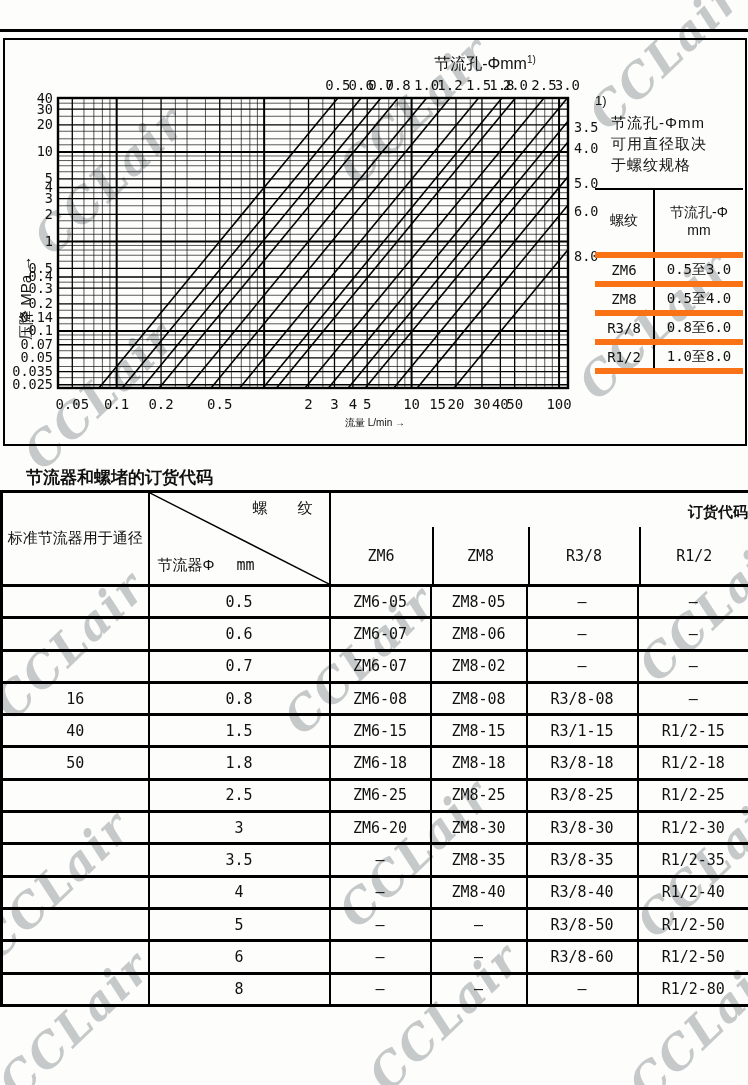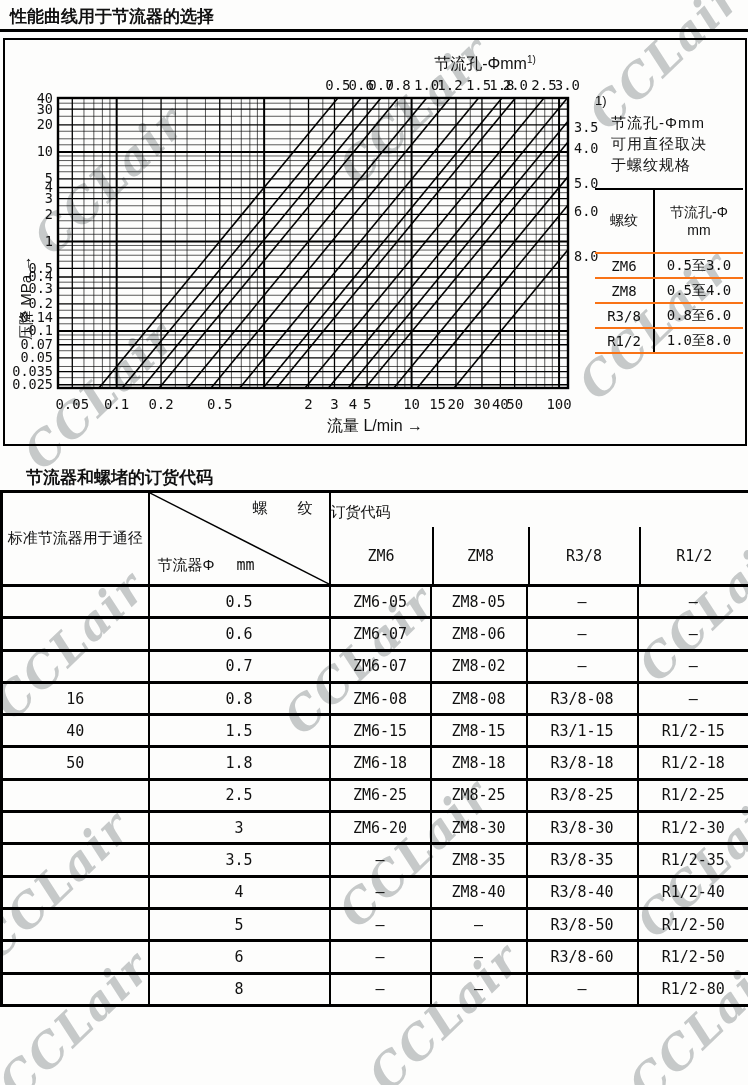--- a/index.html
+++ b/index.html
@@ -13,45 +13,45 @@
   .page-title{position:absolute;left:10px;top:5px;font-size:17px;font-weight:bold;margin:0;}
   .title-rule{position:absolute;left:0;top:29px;width:748px;height:3px;background:#000;}
   .section-title{position:absolute;left:12px;top:452px;font-size:17px;font-weight:bold;margin:14px;}
   
   .figure-box{position:absolute;left:3px;top:38px;width:740px;height:404px;border:2px solid #000;}
   .chart-title{position:absolute;left:370px;top:14px;width:220px;text-align:center;font-size:16px;}
   .chart-title sup{font-size:10px;}
   .chart-svg{position:absolute;left:0;top:0;}
   .ylabel{position:absolute;left:12px;top:300px;transform:rotate(-90deg);transform-origin:left top;
           white-space:nowrap;font-size:15px;}
-  .xlabel{position:absolute;left:170px;top:376px;width:400px;text-align:center;font-size:16px;}
+  .xlabel{position:absolute;left:170px;top:376px;width:400px;text-align:center;font-size:10px;}
   .note{position:absolute;left:590px;top:50px;font-size:15px;line-height:21px;}
   .note .note-marker{font-size:13px;display:block;margin-bottom:1px;}
   .note .note-lines{padding-left:16px;letter-spacing:1px;}
   
   .mini{position:absolute;left:590px;top:148px;width:148px;border-collapse:collapse;text-align:center;}
-  .mini th,.mini td{border-bottom:2px solid #f97316;font-weight:normal;padding:0;}
+  .mini th,.mini td{border-bottom:6px solid #f97316;font-weight:normal;padding:0;}
   .mini thead th{border-top:2px solid #000;height:62px;font-size:14px;}
   .mini td{height:23px;font-size:14px;font-family:"DejaVu Sans Mono","Liberation Sans",monospace;}
   .mini .c-first{border-right:2px solid #000;width:58px;}
   
   .order{position:absolute;left:0;top:490px;width:748px;border-collapse:collapse;table-layout:fixed;
          border:3px solid #000;}
   .order th,.order td{border:2px solid #000;padding:0;}
   .order tbody td{height:29.3px;text-align:center;font-size:15px;
          font-family:"DejaVu Sans Mono","Liberation Sans",monospace;}
   .order thead th{height:91px;font-weight:normal;font-size:15px;}
   .order td,.order th{border-top-width:3px;border-bottom-width:3px;}
   .corner{position:relative;}
   .corner svg{position:absolute;left:0;top:0;width:100%;height:100%;display:block;}
   .corner .ct{position:absolute;top:6px;right:16px;font-size:15px;}
   .corner .cb{position:absolute;bottom:9px;left:8px;font-size:15px;}
   .corner .cu{margin-left:22px;font-family:"DejaVu Sans Mono",monospace;}
   .grp{padding:0;vertical-align:top;}
-  .grp .gt{height:34px;line-height:38px;text-align:left;font-size:15px;}
+  .grp .gt{height:34px;line-height:38px;text-align:right;font-size:15px;font-weight:bold;}
   .grp .gcols{display:flex;height:57px;}
   .grp .gcols div{display:flex;align-items:center;justify-content:center;
          font-family:"DejaVu Sans Mono",monospace;font-size:15px;box-sizing:border-box;}
   .grp .gcols div + div{border-left:2px solid #000;}
 </style>
 </head>
 <body>
 
 <div class="page">
 
@@ -65,21 +65,20 @@
       <div class="wm" style="left: 265px; top: 633px;">CCLair</div>
       <div class="wm" style="left: 620px; top: 580px;">CCLair</div>
       <div class="wm" style="left: -40px; top: 858px;">CCLair</div>
       <div class="wm" style="left: 320px; top: 826px;">CCLair</div>
       <div class="wm" style="left: 618px; top: 836px;">CCLair</div>
       <div class="wm" style="left: -20px; top: 998px;">CCLair</div>
       <div class="wm" style="left: 350px; top: 990px;">CCLair</div>
       <div class="wm" style="left: 610px; top: 1000px;">CCLair</div>
     </div>
 
-  <h1 class="page-title">性能曲线用于节流器的选择</h1>
   <div class="title-rule"></div>
 
   <div class="figure-box">
     <svg id="chart" class="chart-svg" width="740" height="400" viewBox="0 0 740 400">
         <g>
           <line x1="53" y1="58" x2="53" y2="348" stroke="#000" stroke-width="0.65"></line>
           <line x1="67.2900496645037" y1="58" x2="67.2900496645037" y2="348" stroke="#000" stroke-width="1.3"></line>
           <line x1="78.96587039134418" y1="58" x2="78.96587039134418" y2="348" stroke="#000" stroke-width="0.65"></line>
           <line x1="88.83763615636389" y1="58" x2="88.83763615636389" y2="348" stroke="#000" stroke-width="0.65"></line>
           <line x1="97.3889486237713" y1="58" x2="97.3889486237713" y2="348" stroke="#000" stroke-width="0.65"></line>

